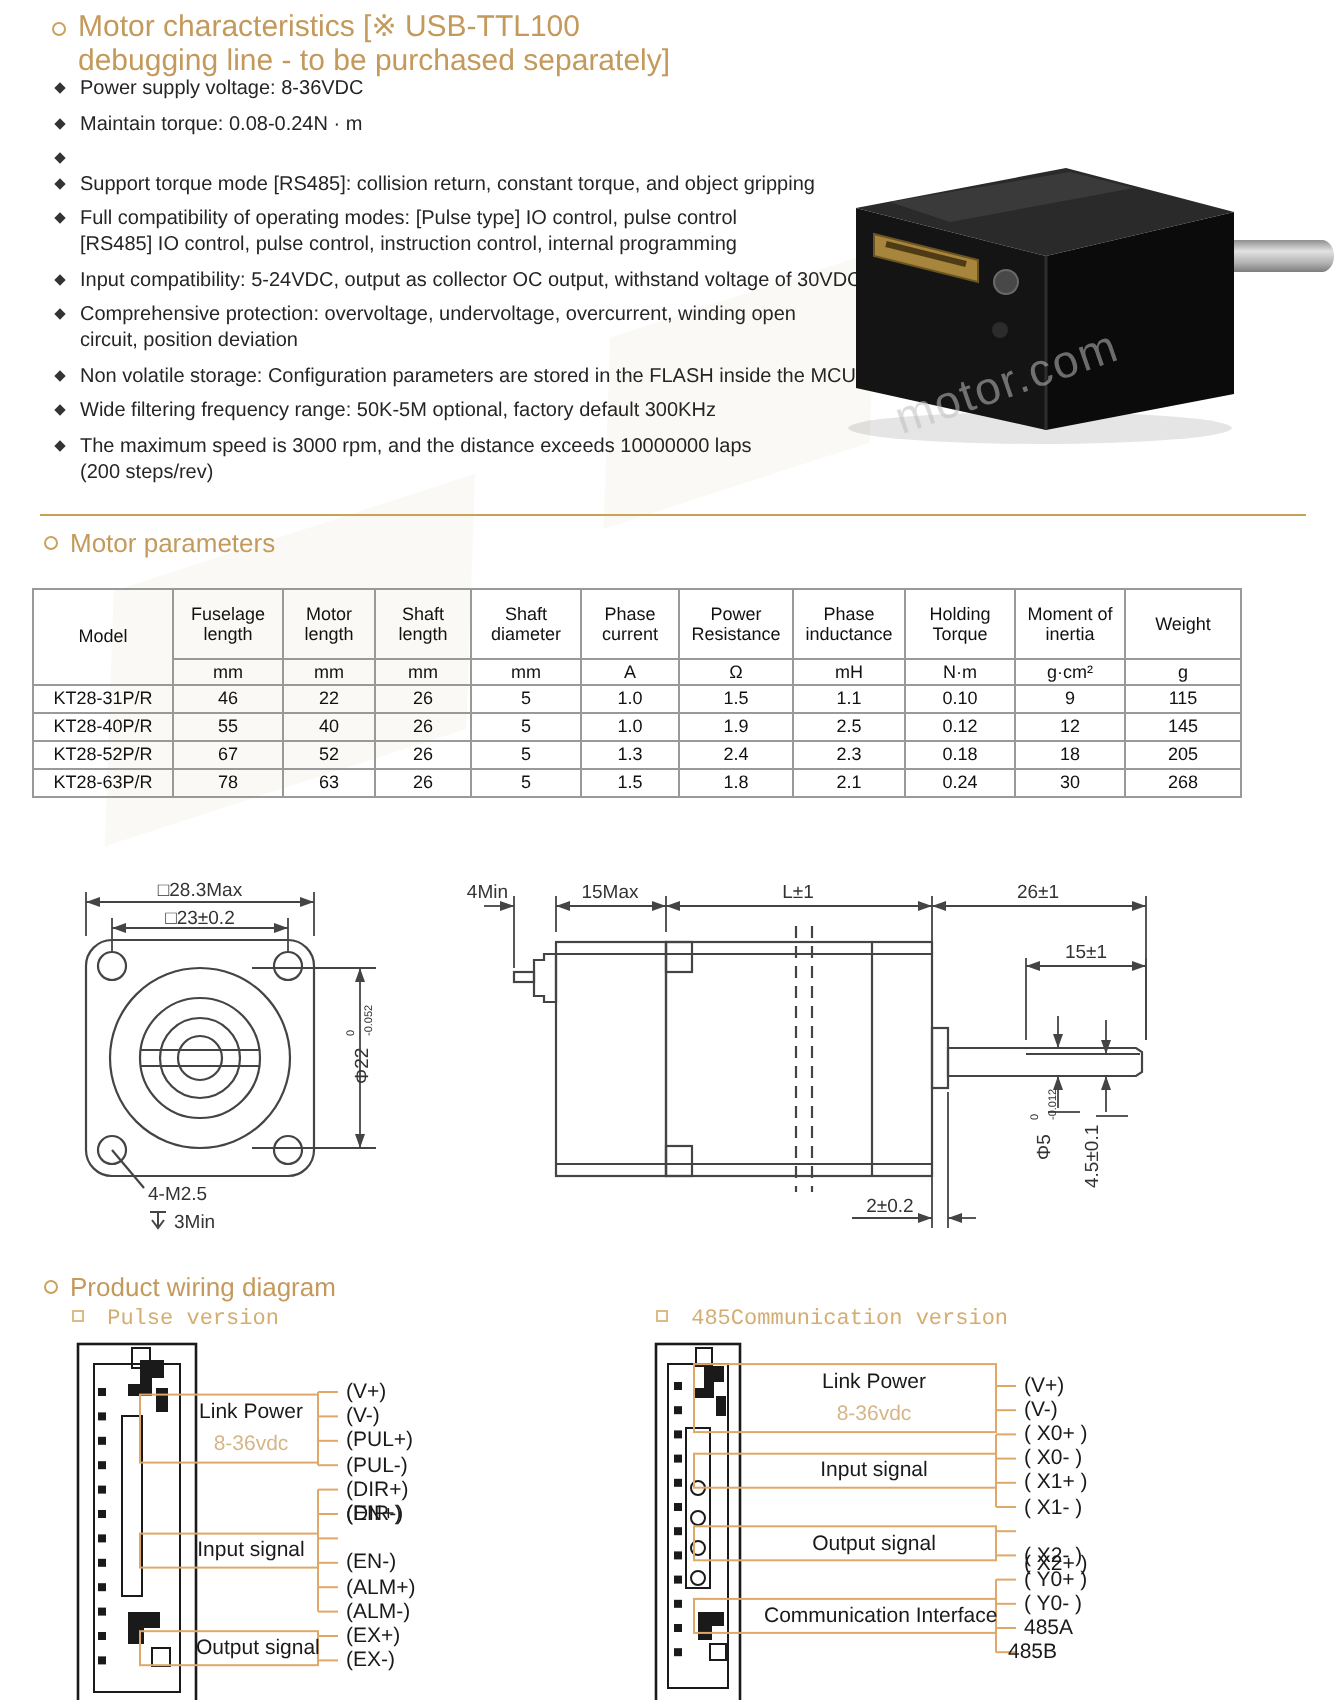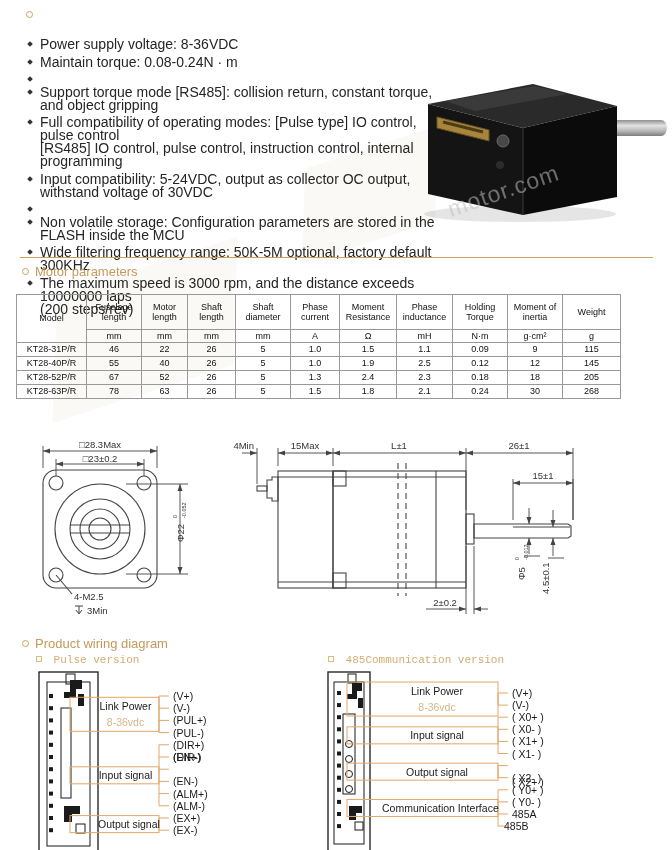--- a/index.html
+++ b/index.html
@@ -10,21 +10,21 @@
   
   .ring{display:inline-block;width:5px;height:5px;border:1px solid #c9a35f;border-radius:50%;
         margin-right:6px;flex:0 0 auto;margin-top:6px;}
   .sqm{display:inline-block;width:4px;height:4px;border:1px solid #ddba84;margin-right:5px;vertical-align:1px;}
   h1.title{margin:0;font-size:15px;line-height:17px;font-weight:500;color:#c49a5c;white-space:pre-line;}
   .title-wrap{position:absolute;left:26px;top:5px;display:flex;align-items:flex-start;width:430px;}
   h2.sec{position:absolute;margin:0;font-size:13px;font-weight:500;color:#c49a5c;display:flex;align-items:center;text-align:center;}
   h2.sec .ring{margin-top:0;}
   
   #features{position:absolute;left:28px;top:38px;width:420px;margin:0;padding:0;list-style:none;}
-  #features li{display:flex;margin-bottom:4.5px;font-size:14px;line-height:13px;color:#252525;}
+  #features li{display:flex;margin-bottom:4.5px;font-size:10px;line-height:13px;color:#252525;}
   .bullet-icon{flex:0 0 auto;width:4px;height:4px;background:#333;transform:rotate(45deg);
                margin:4px 8px 0 0;}
   .feat-text{white-space:pre-line;}
   
   .sep{position:absolute;left:20px;top:257px;width:633px;border:none;border-top:1px solid #c9a257;margin:0;}
   
   #photo{position:absolute;left:415px;top:62px;width:257px;height:196px;}
   .photo-wm{position:absolute;left:28px;top:102px;width:200px;font-size:23px;color:rgba(190,190,190,0.55);
             transform:rotate(-19deg);letter-spacing:1px;}
   
@@ -52,20 +52,22 @@
 </head>
 <body>
 
 <div class="page">
 
   <div class="wm-shape" style="left:50px;top:270px;width:190px;height:120px;"></div>
   <div class="wm-shape" style="left:300px;top:150px;width:140px;height:90px;"></div>
 
   <div class="title-wrap">
     <span class="ring"></span>
+    <h1 class="title">Motor characteristics [※ USB-TTL100
+debugging line - to be purchased separately]</h1>
   </div>
   <ul id="features">
       <li>
         <span class="bullet-icon"></span>
         <span class="feat-text">Power supply voltage: 8-36VDC</span>
       </li>
       <li>
         <span class="bullet-icon"></span>
         <span class="feat-text">Maintain torque: 0.08-0.24N · m</span>
       </li>
@@ -80,20 +82,22 @@
         <span class="bullet-icon"></span>
         <span class="feat-text">Full compatibility of operating modes: [Pulse type] IO control, pulse control
 [RS485] IO control, pulse control, instruction control, internal programming</span>
       </li>
       <li>
         <span class="bullet-icon"></span>
         <span class="feat-text">Input compatibility: 5-24VDC, output as collector OC output, withstand voltage of 30VDC</span>
       </li>
       <li>
         <span class="bullet-icon"></span>
+        <span class="feat-text">Comprehensive protection: overvoltage, undervoltage, overcurrent, winding open
+circuit, position deviation</span>
       </li>
       <li>
         <span class="bullet-icon"></span>
         <span class="feat-text">Non volatile storage: Configuration parameters are stored in the FLASH inside the MCU</span>
       </li>
       <li>
         <span class="bullet-icon"></span>
         <span class="feat-text">Wide filtering frequency range: 50K-5M optional, factory default 300KHz</span>
       </li>
       <li>
@@ -149,21 +153,21 @@
         <col style="width:58px">
     </colgroup>
     <thead id="t-head">
         <tr class="names">
           <th rowspan="2">Model</th>
           <th>Fuselage length</th>
           <th>Motor length</th>
           <th>Shaft length</th>
           <th>Shaft diameter</th>
           <th>Phase current</th>
-          <th>Moment Resistance</th>
+          <th>Power Resistance</th>
           <th>Phase inductance</th>
           <th>Holding Torque</th>
           <th>Moment of inertia</th>
           <th>Weight</th>
         </tr>
         <tr class="units">
           <th>mm</th>
           <th>mm</th>
           <th>mm</th>
           <th>mm</th>
@@ -178,21 +182,21 @@
     <tbody id="t-body">
         <tr>
           <td>KT28-31P/R</td>
           <td>46</td>
           <td>22</td>
           <td>26</td>
           <td>5</td>
           <td>1.0</td>
           <td>1.5</td>
           <td>1.1</td>
-          <td>0.09</td>
+          <td>0.10</td>
           <td>9</td>
           <td>115</td>
         </tr>
         <tr>
           <td>KT28-40P/R</td>
           <td>55</td>
           <td>40</td>
           <td>26</td>
           <td>5</td>
           <td>1.0</td>

